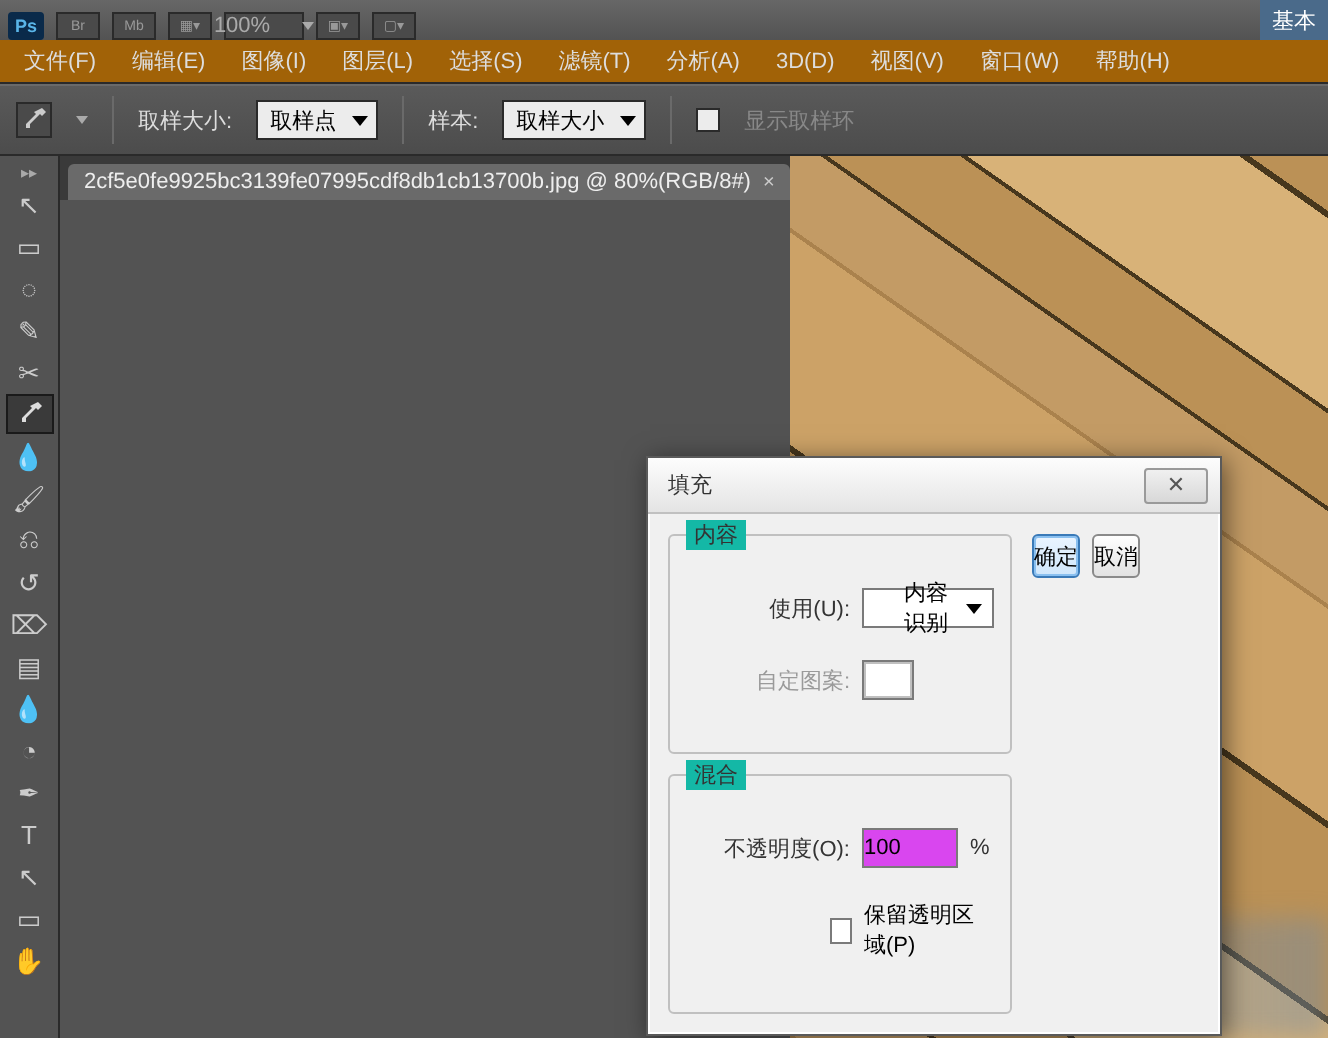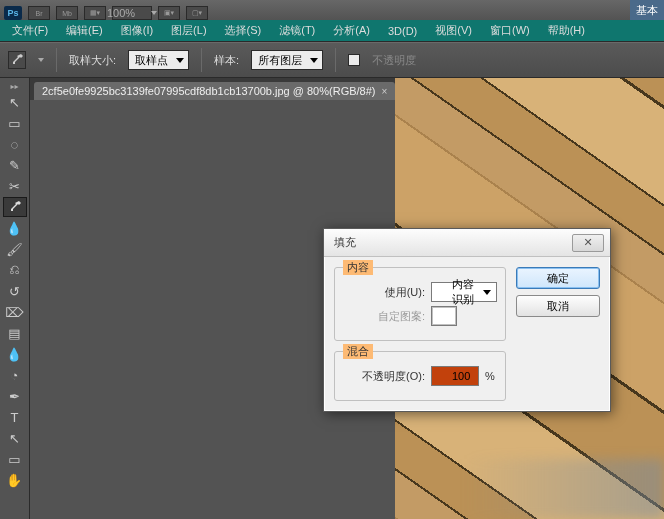--- a/index.html
+++ b/index.html
@@ -3,21 +3,21 @@
 <meta charset="utf-8">
 <style>
 *{box-sizing:border-box;margin:0;padding:0;font-family:"Microsoft YaHei",SimSun,sans-serif;font-size:11px;user-select:none}
 body{background:#535353;width:664px;height:519px;overflow:hidden;position:relative}
 .titlebar{height:20px;background:linear-gradient(#676767,#535353);display:flex;align-items:flex-end;padding:0 4px;gap:6px}
 .ps-logo{width:18px;height:14px;background:#0a2a4a;color:#5ab5e8;font-weight:bold;font-size:9px;display:flex;align-items:center;justify-content:center;border-radius:2px}
 .tb-btn{width:22px;height:14px;border:1px solid #2a2a2a;background:#4a4a4a;color:#999;font-size:7px;display:flex;align-items:center;justify-content:center}
 .tb-sel{width:40px;height:14px;border:1px solid #2a2a2a;background:#4a4a4a;color:#aaa;font-size:9px;display:flex;align-items:center;justify-content:center;gap:16px}
 .carv{width:0;height:0;border-left:3px solid transparent;border-right:3px solid transparent;border-top:4px solid #aaa}
 .basic-btn{position:absolute;right:0;top:0;height:20px;padding:0 6px;background:#4a6a8a;color:#fff;display:flex;align-items:center;font-size:11px}
-.menubar{height:22px;background:#0f766e;display:flex;align-items:center;padding:0 4px;gap:2px;border-bottom:1px solid #2a2a2a}
+.menubar{height:22px;background:#a16207;display:flex;align-items:center;padding:0 4px;gap:2px;border-bottom:1px solid #2a2a2a}
 .menu-item{padding:2px 8px;color:#ddd;cursor:pointer}
 .optbar{height:36px;background:linear-gradient(#5a5a5a,#4c4c4c);border-top:1px solid #6a6a6a;border-bottom:1px solid #2a2a2a;display:flex;align-items:center;padding:0 8px;gap:12px;color:#ddd}
 .eyedrop-ic{width:18px;height:18px;background:#4a4a4a;border:1px solid #2a2a2a;display:flex;align-items:center;justify-content:center}
 .opt-select{background:#ececec;border:1px solid #2a2a2a;height:20px;padding:0 20px 0 6px;color:#000;position:relative;display:flex;align-items:center;min-width:60px}
 .opt-select::after{content:"";position:absolute;right:4px;top:7px;border-left:4px solid transparent;border-right:4px solid transparent;border-top:5px solid #000}
 .opt-sep{width:1px;height:24px;background:#3a3a3a;border-right:1px solid #6a6a6a}
 .chk{width:12px;height:12px;border:1px solid #2a2a2a;background:#ececec;position:relative}
 .workspace{position:absolute;top:78px;left:0;right:0;bottom:0;display:flex}
 .toolbox{width:30px;background:#535353;border-right:1px solid #2a2a2a;padding-top:4px}
 .toolbox .collapse{height:8px;display:flex;align-items:center;justify-content:center;color:#aaa;font-size:8px;margin-bottom:2px}
@@ -39,31 +39,31 @@
 .winlogo .p3{left:0;top:30px;background:#2a7ab8}
 .winlogo .p4{left:40px;top:30px;background:#e8b838}
 .smear{position:absolute;right:0;bottom:0;width:200px;height:60px;background:linear-gradient(90deg,transparent,rgba(120,140,160,.5));filter:blur(6px)}
 
 .dialog{position:absolute;left:323px;top:228px;width:288px;background:#f0f0f0;border:1px solid #5a5a5a;box-shadow:0 0 0 1px #fff inset,2px 2px 12px rgba(0,0,0,.5)}
 .dlg-title{height:28px;background:linear-gradient(#fdfdfd,#e4e4e4);border-bottom:1px solid #c0c0c0;display:flex;align-items:center;padding:0 6px 0 10px;color:#333;font-size:12px}
 .dlg-close{margin-left:auto;width:32px;height:18px;background:linear-gradient(#f0f0f0,#d8d8d8);border:1px solid #9a9a9a;border-radius:2px;display:flex;align-items:center;justify-content:center;color:#555;font-size:11px;cursor:pointer}
 .dlg-body{padding:10px;display:flex;gap:10px}
 .dlg-left{flex:1;display:flex;flex-direction:column;gap:10px}
 .fieldset{border:1px solid #c0c0c0;border-radius:3px;padding:10px 8px 10px 8px;position:relative}
-.fieldset .legend{position:absolute;top:-8px;left:8px;background:#fdba74;padding:0 4px;color:#333;font-size:11px}
-.row{display:flex;align-items:center;gap:6px;margin:4px 0}
+.fieldset .legend{position:absolute;top:-8px;left:8px;background:#14b8a6;padding:0 4px;color:#333;font-size:11px}
+.row{display:flex;align-items:center;gap:6px;margin:16px 0}
 .row .lbl{width:82px;text-align:right;color:#333}
 .row.dis .lbl{color:#9a9a9a}
 .dd{flex:1;height:20px;background:#fff;border:1px solid #7a7a7a;position:relative;display:flex;align-items:center;padding:0 18px 0 20px;color:#000}
 .dd::after{content:"";position:absolute;right:5px;top:7px;border-left:4px solid transparent;border-right:4px solid transparent;border-top:5px solid #000}
 .swatch{width:26px;height:20px;border:1px solid #7a7a7a;background:#fff;box-shadow:inset 0 0 0 1px #c0c0c0}
-.numbox{width:48px;height:20px;border:1px solid #7a7a7a;background:#c2410c;padding:0 20px;color:#000;display:flex;align-items:center}
+.numbox{width:48px;height:20px;border:1px solid #7a7a7a;background:#d946ef;padding:0 0;color:#000;display:flex;align-items:center}
 .pct{color:#333}
 .chk2{width:13px;height:13px;border:1px solid #7a7a7a;background:#fff}
-.dlg-right{width:84px;display:flex;flex-direction:column;gap:6px}
+.dlg-right{width:84px;display:flex;flex-direction:row;gap:6px}
 .btn{height:22px;background:linear-gradient(#fefefe,#e2e2e2);border:1px solid #8a8a8a;border-radius:3px;display:flex;align-items:center;justify-content:center;color:#000;cursor:pointer}
 .btn.primary{border:1px solid #3a7ab8;box-shadow:0 0 0 1px #8ac0f0 inset;background:linear-gradient(#eaf4ff,#cfe6fb)}
 </style>
 </head>
 <body>
 
 <div class="titlebar">
   <div class="ps-logo">Ps</div>
   <div class="tb-btn">Br</div>
   <div class="tb-btn">Mb</div>
@@ -96,24 +96,24 @@
     <svg width="14" height="14" viewBox="0 0 14 14">
         <path d="M11 1l2 2-2 2-1-1-5 5v2H3v-2l5-5-1-1z" fill="#ccc"></path>
       </svg>
   </div>
   <span class="carv"></span>
   <div class="opt-sep"></div>
   <span>取样大小:</span>
   <div class="opt-select">取样点</div>
   <div class="opt-sep"></div>
   <span>样本:</span>
-  <div class="opt-select">所有图层</div>
+  <div class="opt-select">取样大小</div>
   <div class="opt-sep"></div>
   <div class="chk"></div>
-  <span style="color:#888">不透明度</span>
+  <span style="color:#888">显示取样环</span>
 </div>
 
 <div class="workspace">
   <div class="toolbox">
     <div class="collapse">▸▸</div>
     <div class="tool">↖</div>
     <div class="tool">▭</div>
     <div class="tool">◌</div>
     <div class="tool">✎</div>
     <div class="tool">✂</div>
@@ -174,20 +174,25 @@
           <div class="swatch"></div>
         </div>
       </div>
       <div class="fieldset">
         <div class="legend">混合</div>
         <div class="row">
           <div class="lbl">不透明度(O):</div>
           <div class="numbox">100</div>
           <span class="pct">%</span>
         </div>
+        <div class="row">
+          <div class="lbl"></div>
+          <div class="chk2"></div>
+          <span>保留透明区域(P)</span>
+        </div>
       </div>
     </div>
     <div class="dlg-right">
       <div class="btn primary">确定</div>
       <div class="btn">取消</div>
     </div>
   </div>
 </div>
 
 </body></html>

